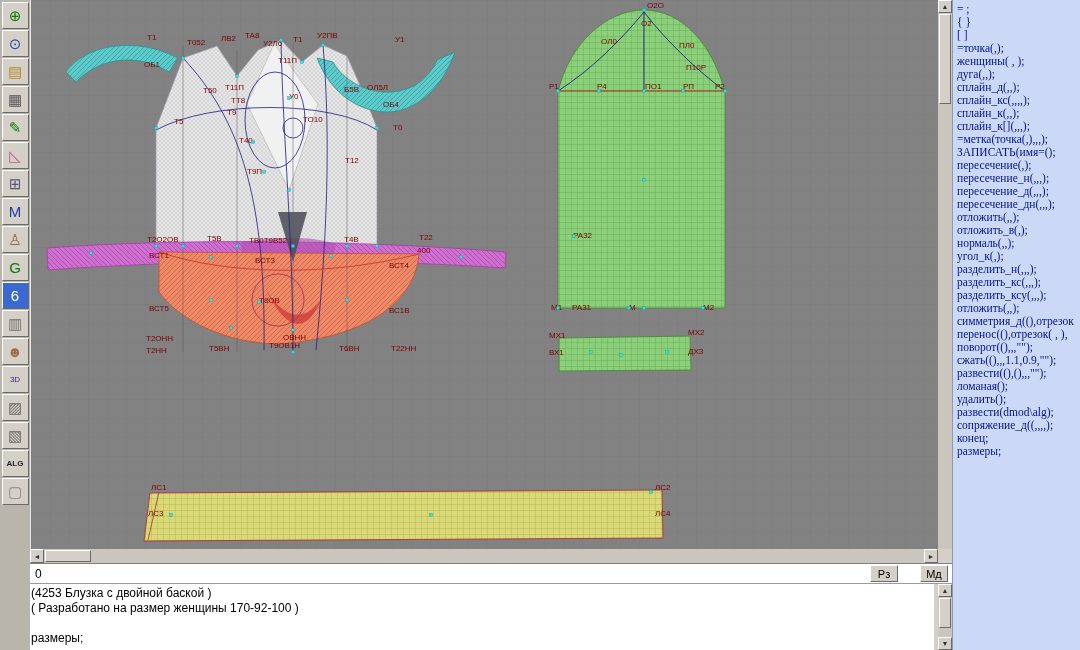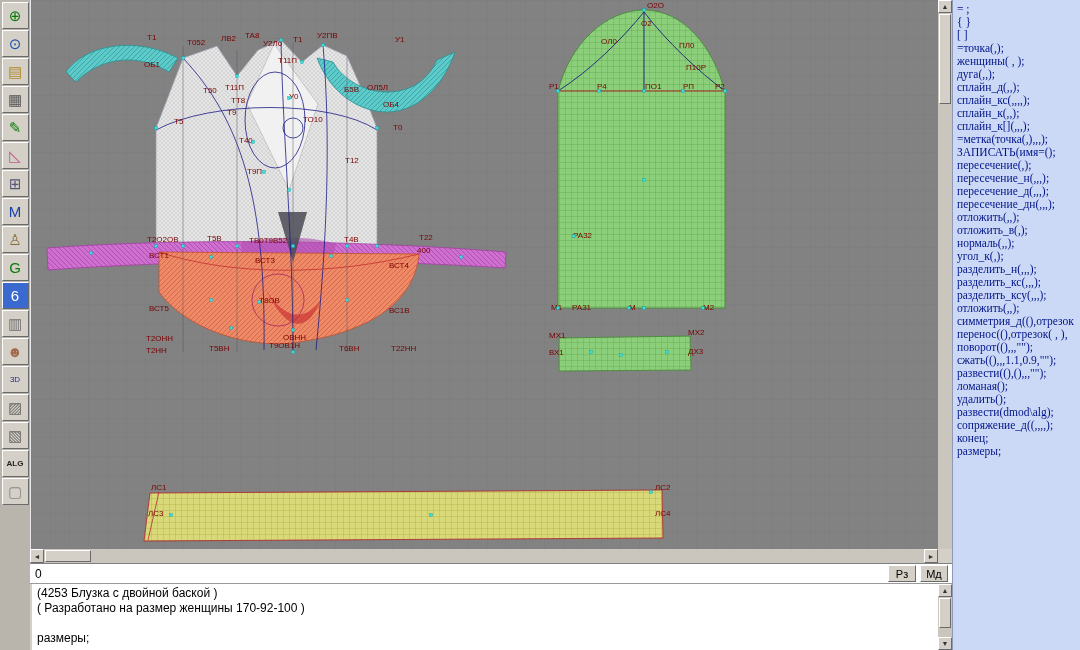--- a/index.html
+++ b/index.html
@@ -49,30 +49,30 @@
   .h-spacer{flex:1;}
   .corner{position:absolute;left:938px;top:549px;width:14px;height:14px;background:#d4d0c8;}
 
   
   .statusbar{
     position:absolute;left:30px;top:563px;width:922px;height:21px;background:#ffffff;
     border-top:1px solid #808080;border-bottom:1px solid #9a9a9a;
     display:flex;align-items:center;font-size:12px;color:#000;box-sizing:border-box;
   }
   .status-left{margin-left:5px;}
-  .sb-btns{margin-left:auto;display:flex;}
+  .sb-btns{margin-left:auto;display:flex;gap:18px;}
   .sb-btn{
     min-width:28px;height:17px;font-size:11px;font-family:"Liberation Sans",sans-serif;
     background:#d4d0c8;border:1px solid;border-color:#fff #6a6a6a #6a6a6a #fff;
     margin-right:4px;padding:0 4px;cursor:pointer;color:#000;
   }
 
   
   .message{
-    position:absolute;left:32px;top:584px;width:908px;height:66px;background:#ffffff;
+    position:absolute;left:26px;top:584px;width:908px;height:66px;background:#ffffff;
     font-size:12px;color:#000;padding:2px 0 0 5px;box-sizing:border-box;line-height:15px;
     overflow:hidden;
   }
   .msg-line{white-space:pre;}
   .msg-vscroll{position:absolute;left:938px;top:584px;width:14px;height:66px;background:#cac6be;display:flex;flex-direction:column;}
   .msg-vscroll .scroll-arrow{width:14px;height:13px;flex:0 0 13px;}
   .msg-thumb{width:12px;height:30px;margin:1px;background:#d4d0c8;border:1px solid;border-color:#fff #6a6a6a #6a6a6a #fff;box-sizing:border-box;}
 
   
   .cmd-panel{

